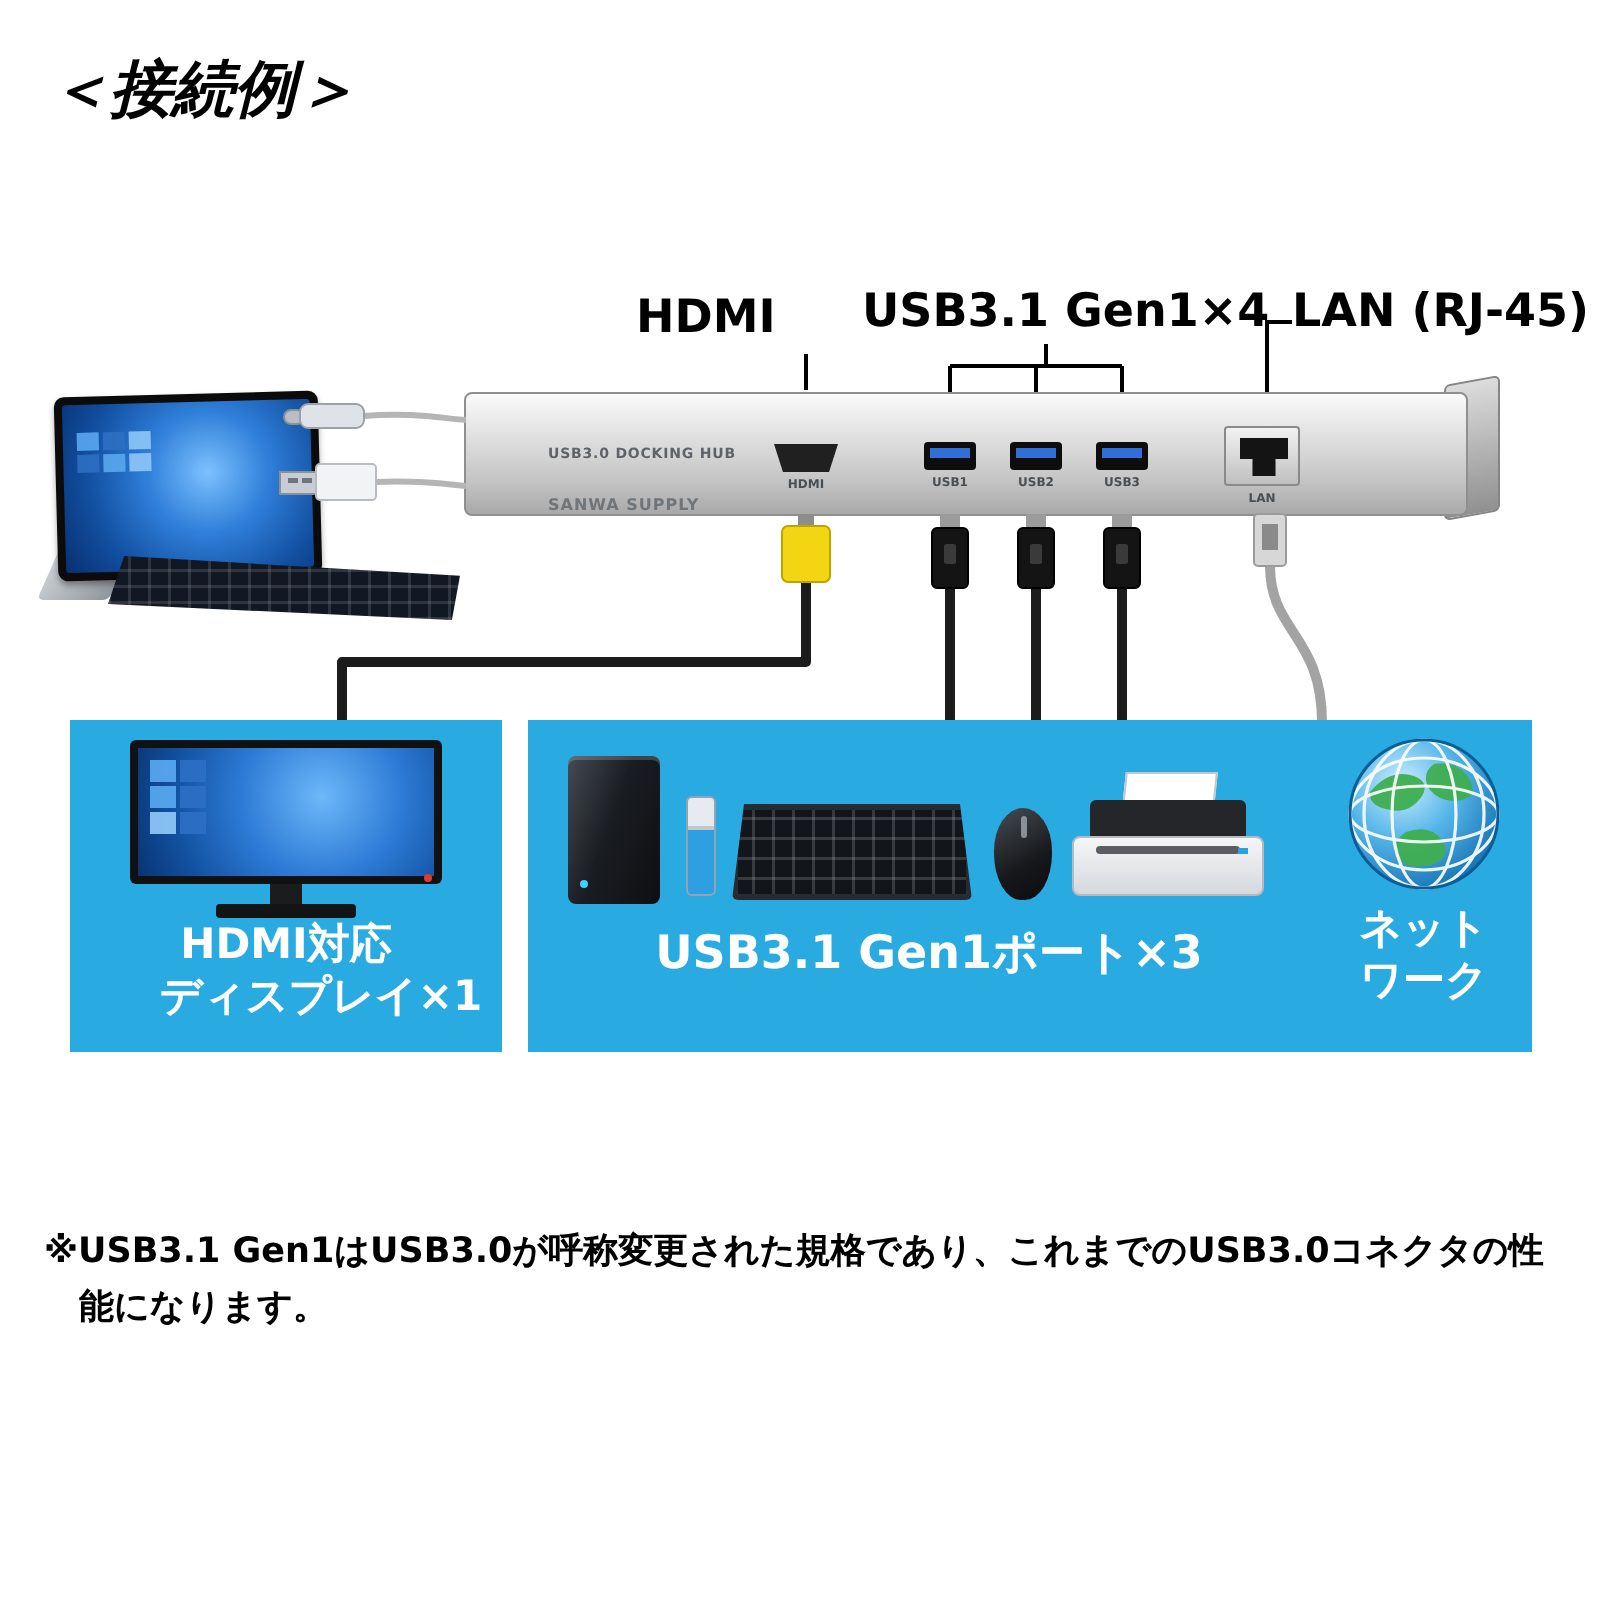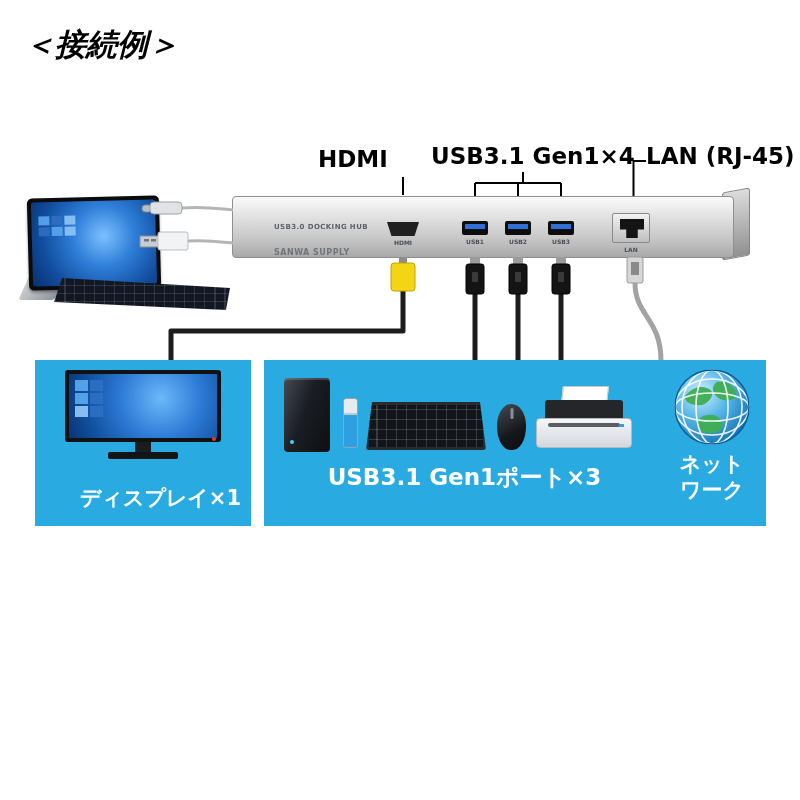--- a/index.html
+++ b/index.html
@@ -236,20 +236,21 @@
             <i></i>
               <i></i>
               <i></i>
           </div>
         </div>
         <span class="m-led"></span>
       </div>
       <div class="m-neck"></div>
       <div class="m-base"></div>
     </div>
+    <div class="box-text bt-d1">HDMI対応</div>
     <div class="box-text bt-d2">ディスプレイ×1</div>
   </div>
 
   <div class="rbox box-usb">
     <div class="dev-hdd"></div>
     <div class="dev-flash"></div>
     <div class="dev-kbd"></div>
     <div class="dev-mouse"></div>
     <div class="dev-printer">
       <div class="pr-paper"></div>
@@ -282,15 +283,16 @@
         <ellipse cx="39" cy="39" rx="37" ry="14"></ellipse>
         <ellipse cx="39" cy="39" rx="37" ry="28"></ellipse>
       </g>
       <circle cx="39" cy="39" r="37" fill="none" stroke="#0b5d97" stroke-width="1.5"></circle>
     </svg>
     <div class="box-text bt-n1">ネット</div>
     <div class="box-text bt-n2">ワーク</div>
   </div>
 
   <div class="notes">
+    <div class="note">※USB3.1 Gen1はUSB3.0が呼称変更された規格であり、これまでのUSB3.0コネクタの性能になります。</div>
   </div>
 
 </div>
 
 </body></html>

